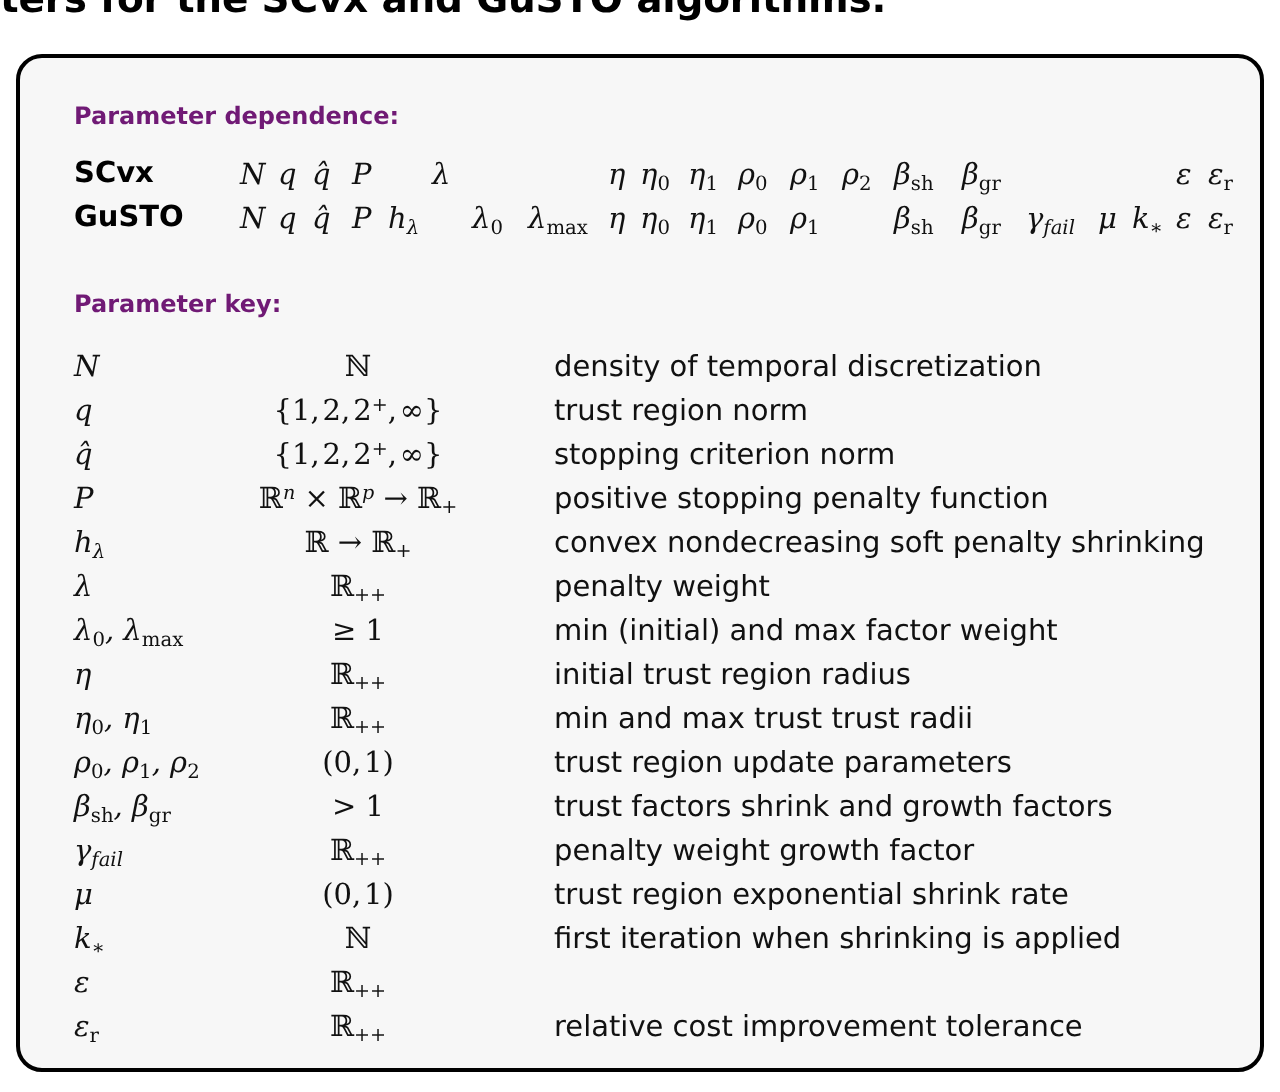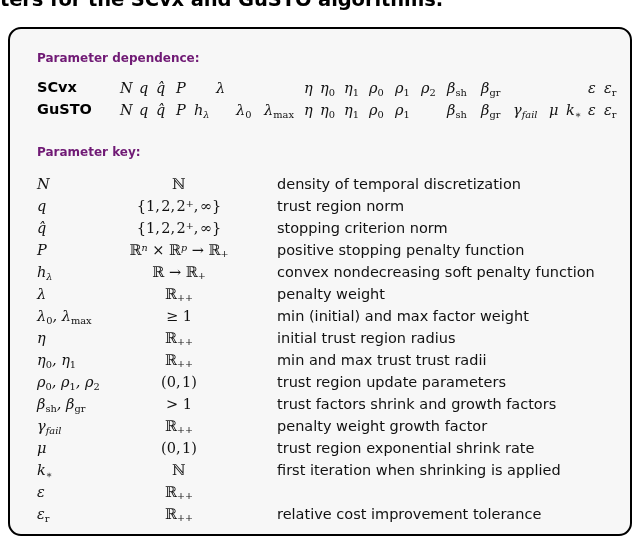--- a/index.html
+++ b/index.html
@@ -241,21 +241,21 @@
 
   <div class="key-row" style="top:242px">
     <span class="key-sym">P</span>
     <span class="key-dom">ℝ<sup>n</sup> × ℝ<sup>p</sup> → ℝ<sub>+</sub></span>
     <span class="key-desc">positive stopping penalty function</span>
   </div>
 
   <div class="key-row" style="top:264px">
     <span class="key-sym">h<sub class="it">λ</sub></span>
     <span class="key-dom">ℝ → ℝ<sub>+</sub></span>
-    <span class="key-desc">convex nondecreasing soft penalty function</span>
+    <span class="key-desc">convex nondecreasing soft penalty shrinking</span>
   </div>
 
   <div class="key-row" style="top:286px">
     <span class="key-sym">λ</span>
     <span class="key-dom">ℝ<sub>++</sub></span>
     <span class="key-desc">penalty weight</span>
   </div>
 
   <div class="key-row" style="top:308px">
     <span class="key-sym">λ<sub>0</sub>, λ<sub>max</sub></span>

